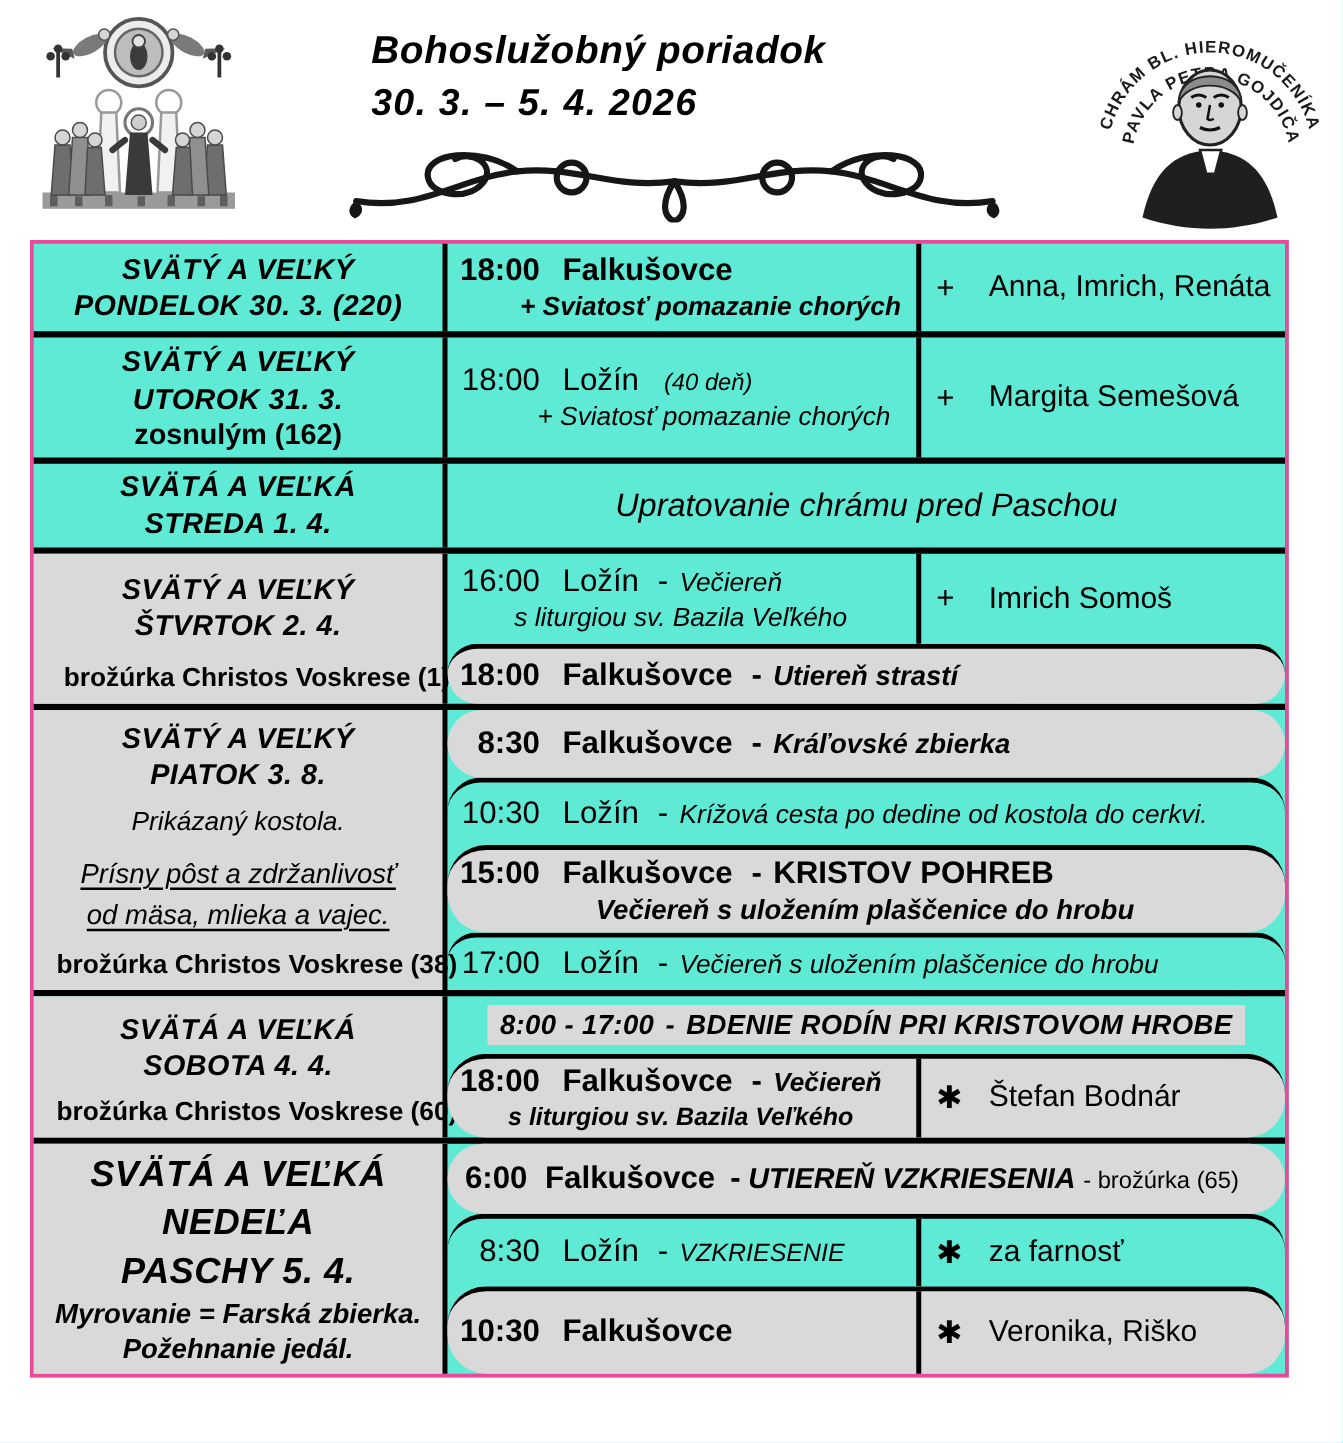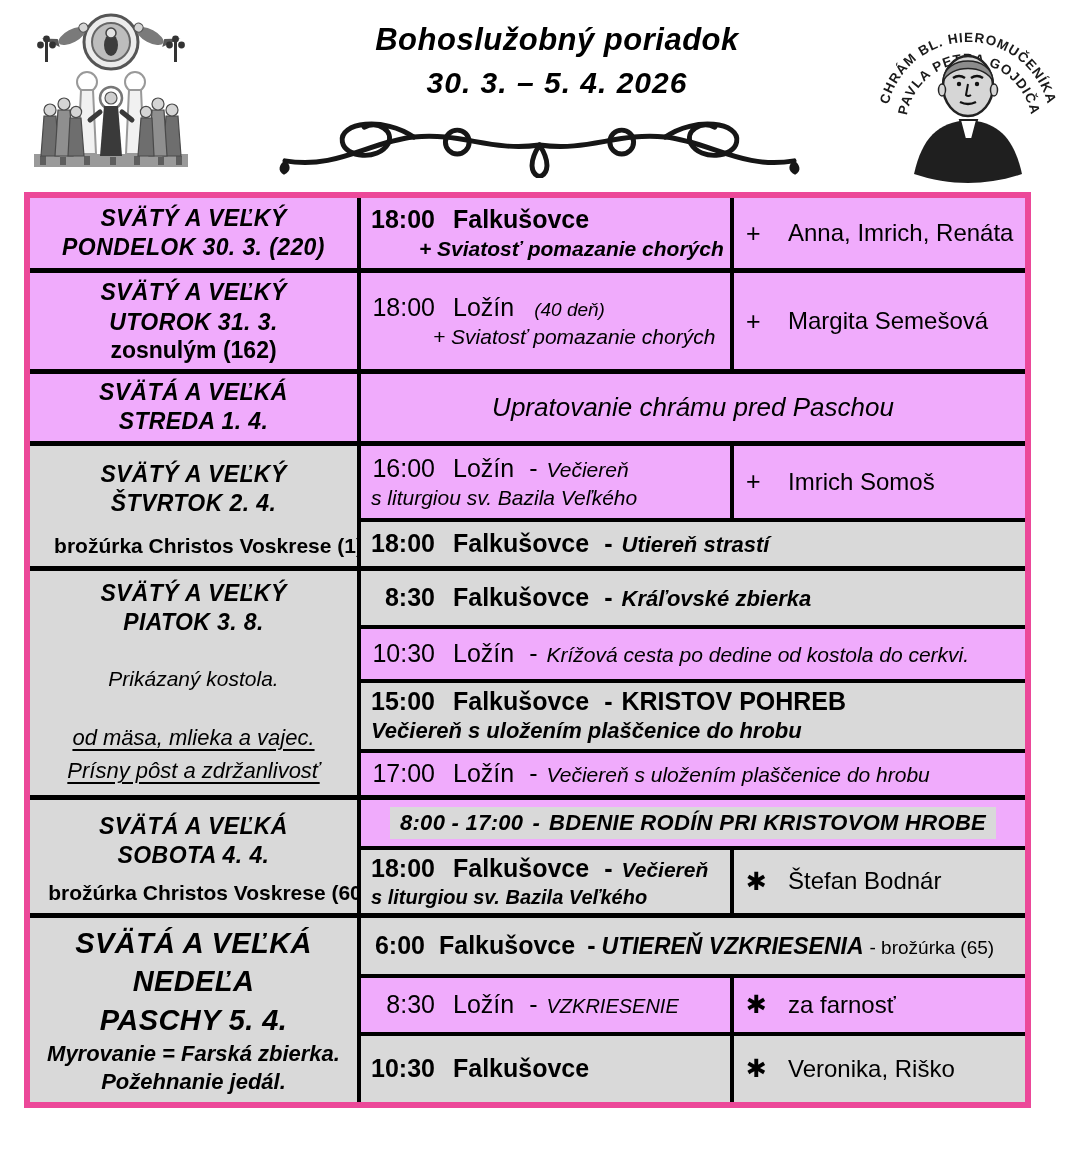--- a/index.html
+++ b/index.html
@@ -1,39 +1,39 @@
 <!DOCTYPE html>
 <html><head>
 <meta charset="utf-8">
 <style>
   html,body { margin:0; padding:0; background:#fff; }
   body { font-family:"Liberation Sans","DejaVu Sans",sans-serif; color:#000; }
   .page { position:relative; width:1074px; height:1154px; background:#fff; overflow:hidden; }
 
   
   .icon-art { position:absolute; left:26px; top:6px; width:170px; height:174px; }
-  .title-block { position:absolute; left:297px; top:22px; width:520px; text-align:center; }
+  .title-block { position:absolute; left:297px; top:22px; width:520px; }
   .t1 { font-size:31px; font-weight:bold; font-style:italic; letter-spacing:.5px; }
   .t2 { font-size:30px; font-weight:bold; font-style:italic; margin-top:8px; letter-spacing:1px; }
   .flourish { position:absolute; left:277px; top:112px; width:525px; height:66px; }
   .stamp { position:absolute; left:872px; top:2px; width:192px; height:184px; }
   .stx { font-weight:bold; fill:#1a1a1a; font-size:13.5px; letter-spacing:1px; font-family:"Liberation Sans","DejaVu Sans",sans-serif; }
 
   
-  .sched { position:absolute; left:24px; top:192px; width:1007px; border:6px solid #ec4899; background:#f0abfc; box-sizing:border-box; }
+  .sched { position:absolute; left:24px; top:192px; width:1007px; border:3px solid #ec4899; background:#5eead4; box-sizing:border-box; }
   .drow { display:flex; }
   .drow + .drow { border-top:5px solid #000; }
   .dcell { flex:0 0 331px; width:331px; box-sizing:border-box; border-right:4px solid #000;
            display:flex; flex-direction:column; align-items:center; justify-content:center;
            text-align:center; padding:4px 6px; }
   .spreadv { justify-content:space-between; padding-top:8px; padding-bottom:8px; }
   .evenv { justify-content:space-evenly; padding-top:4px; padding-bottom:4px; }
   .gray { background:#d9d9d9; }
   .svcs { flex:1; display:flex; flex-direction:column; min-width:0; }
-  .sub { display:flex; box-sizing:border-box; align-items:stretch; }
+  .sub { display:flex; box-sizing:border-box; align-items:stretch;border-radius:31px; }
   .sub + .sub { border-top:4px solid #000; }
   .main { flex:1; display:flex; flex-direction:column; justify-content:center; padding:3px 8px 3px 10px; box-sizing:border-box; min-width:0; }
   .intent { flex:0 0 295px; box-sizing:border-box; border-left:4px solid #000; display:flex; align-items:center; padding:0 6px 0 12px; }
   .notice { flex:1; display:flex; align-items:center; justify-content:center; font-style:italic; font-size:26px; }
 
   .mh46{min-height:46px} .mh48{min-height:48px} .mh54{min-height:54px} .mh56{min-height:56px}
   .mh58{min-height:58px} .mh60{min-height:60px} .mh66{min-height:66px} .mh70{min-height:70px}
   .mh72{min-height:72px} .mh96{min-height:96px}
 
   
@@ -47,21 +47,21 @@
 
   .l1 { font-size:25px; white-space:nowrap; line-height:1.25; }
   .bold { font-weight:bold; }
   .it { font-style:italic; }
   .time { display:inline-block; min-width:64px; text-align:right; margin-right:18px; }
   .place { margin-right:6px; }
   .dash { margin:0 9px; }
   .fs19{font-size:19px} .fs20{font-size:20px} .fs21{font-size:21px} .fs22{font-size:22px} .fs23{font-size:23px}
   .l2 { line-height:1.3; white-space:nowrap; }
   .ind48 { padding-left:48px; } .ind62 { padding-left:62px; }
-  .alr { text-align:left; padding-right:4px; }
+  .alr { text-align:center; padding-right:4px; }
   .hl { align-self:center; background:#d9d9d9; font-weight:bold; font-style:italic; font-size:22px; padding:3px 10px; white-space:nowrap; letter-spacing:.3px; }
   .mk { font-size:25px; width:26px; flex:0 0 26px; }
   .nm { font-size:24px; margin-left:16px; white-space:nowrap; }
   .small-note { font-size:19px; font-weight:normal; font-style:normal; margin-left:6px; }
 </style>
 </head>
 <body>
 
 <div class="page">
 
@@ -256,23 +256,24 @@
     </div>
 
     <div class="drow">
       <div class="dcell gray spreadv">
         <div>
           <div class="dt">SVÄTÝ A VEĽKÝ</div>
           <div class="dt">PIATOK  3. 8.</div>
         </div>
         <div class="dnote-i">Prikázaný kostola.</div>
         <div>
+          <div class="du">Prísny pôst a zdržanlivosť</div>
           <div class="du">od mäsa, mlieka a vajec.</div>
-          <div class="du">Prísny pôst a zdržanlivosť</div>
-        </div>
+        </div>
+        <div class="dnote-b">brožúrka Christos Voskrese (38)</div>
       </div>
       <div class="svcs">
         <div class="sub mh54 gray">
           <div class="main">
             <div class="l1 bold"><span class="time">8:30</span><span class="place">Falkušovce</span><span class="dash">-</span><span class="it fs22">Kráľovské zbierka</span></div>
           </div>
         </div>
         <div class="sub mh54">
           <div class="main">
             <div class="l1"><span class="time">10:30</span><span class="place">Ložín</span><span class="dash">-</span><span class="it fs21">Krížová cesta po dedine od kostola do cerkvi.</span></div>

